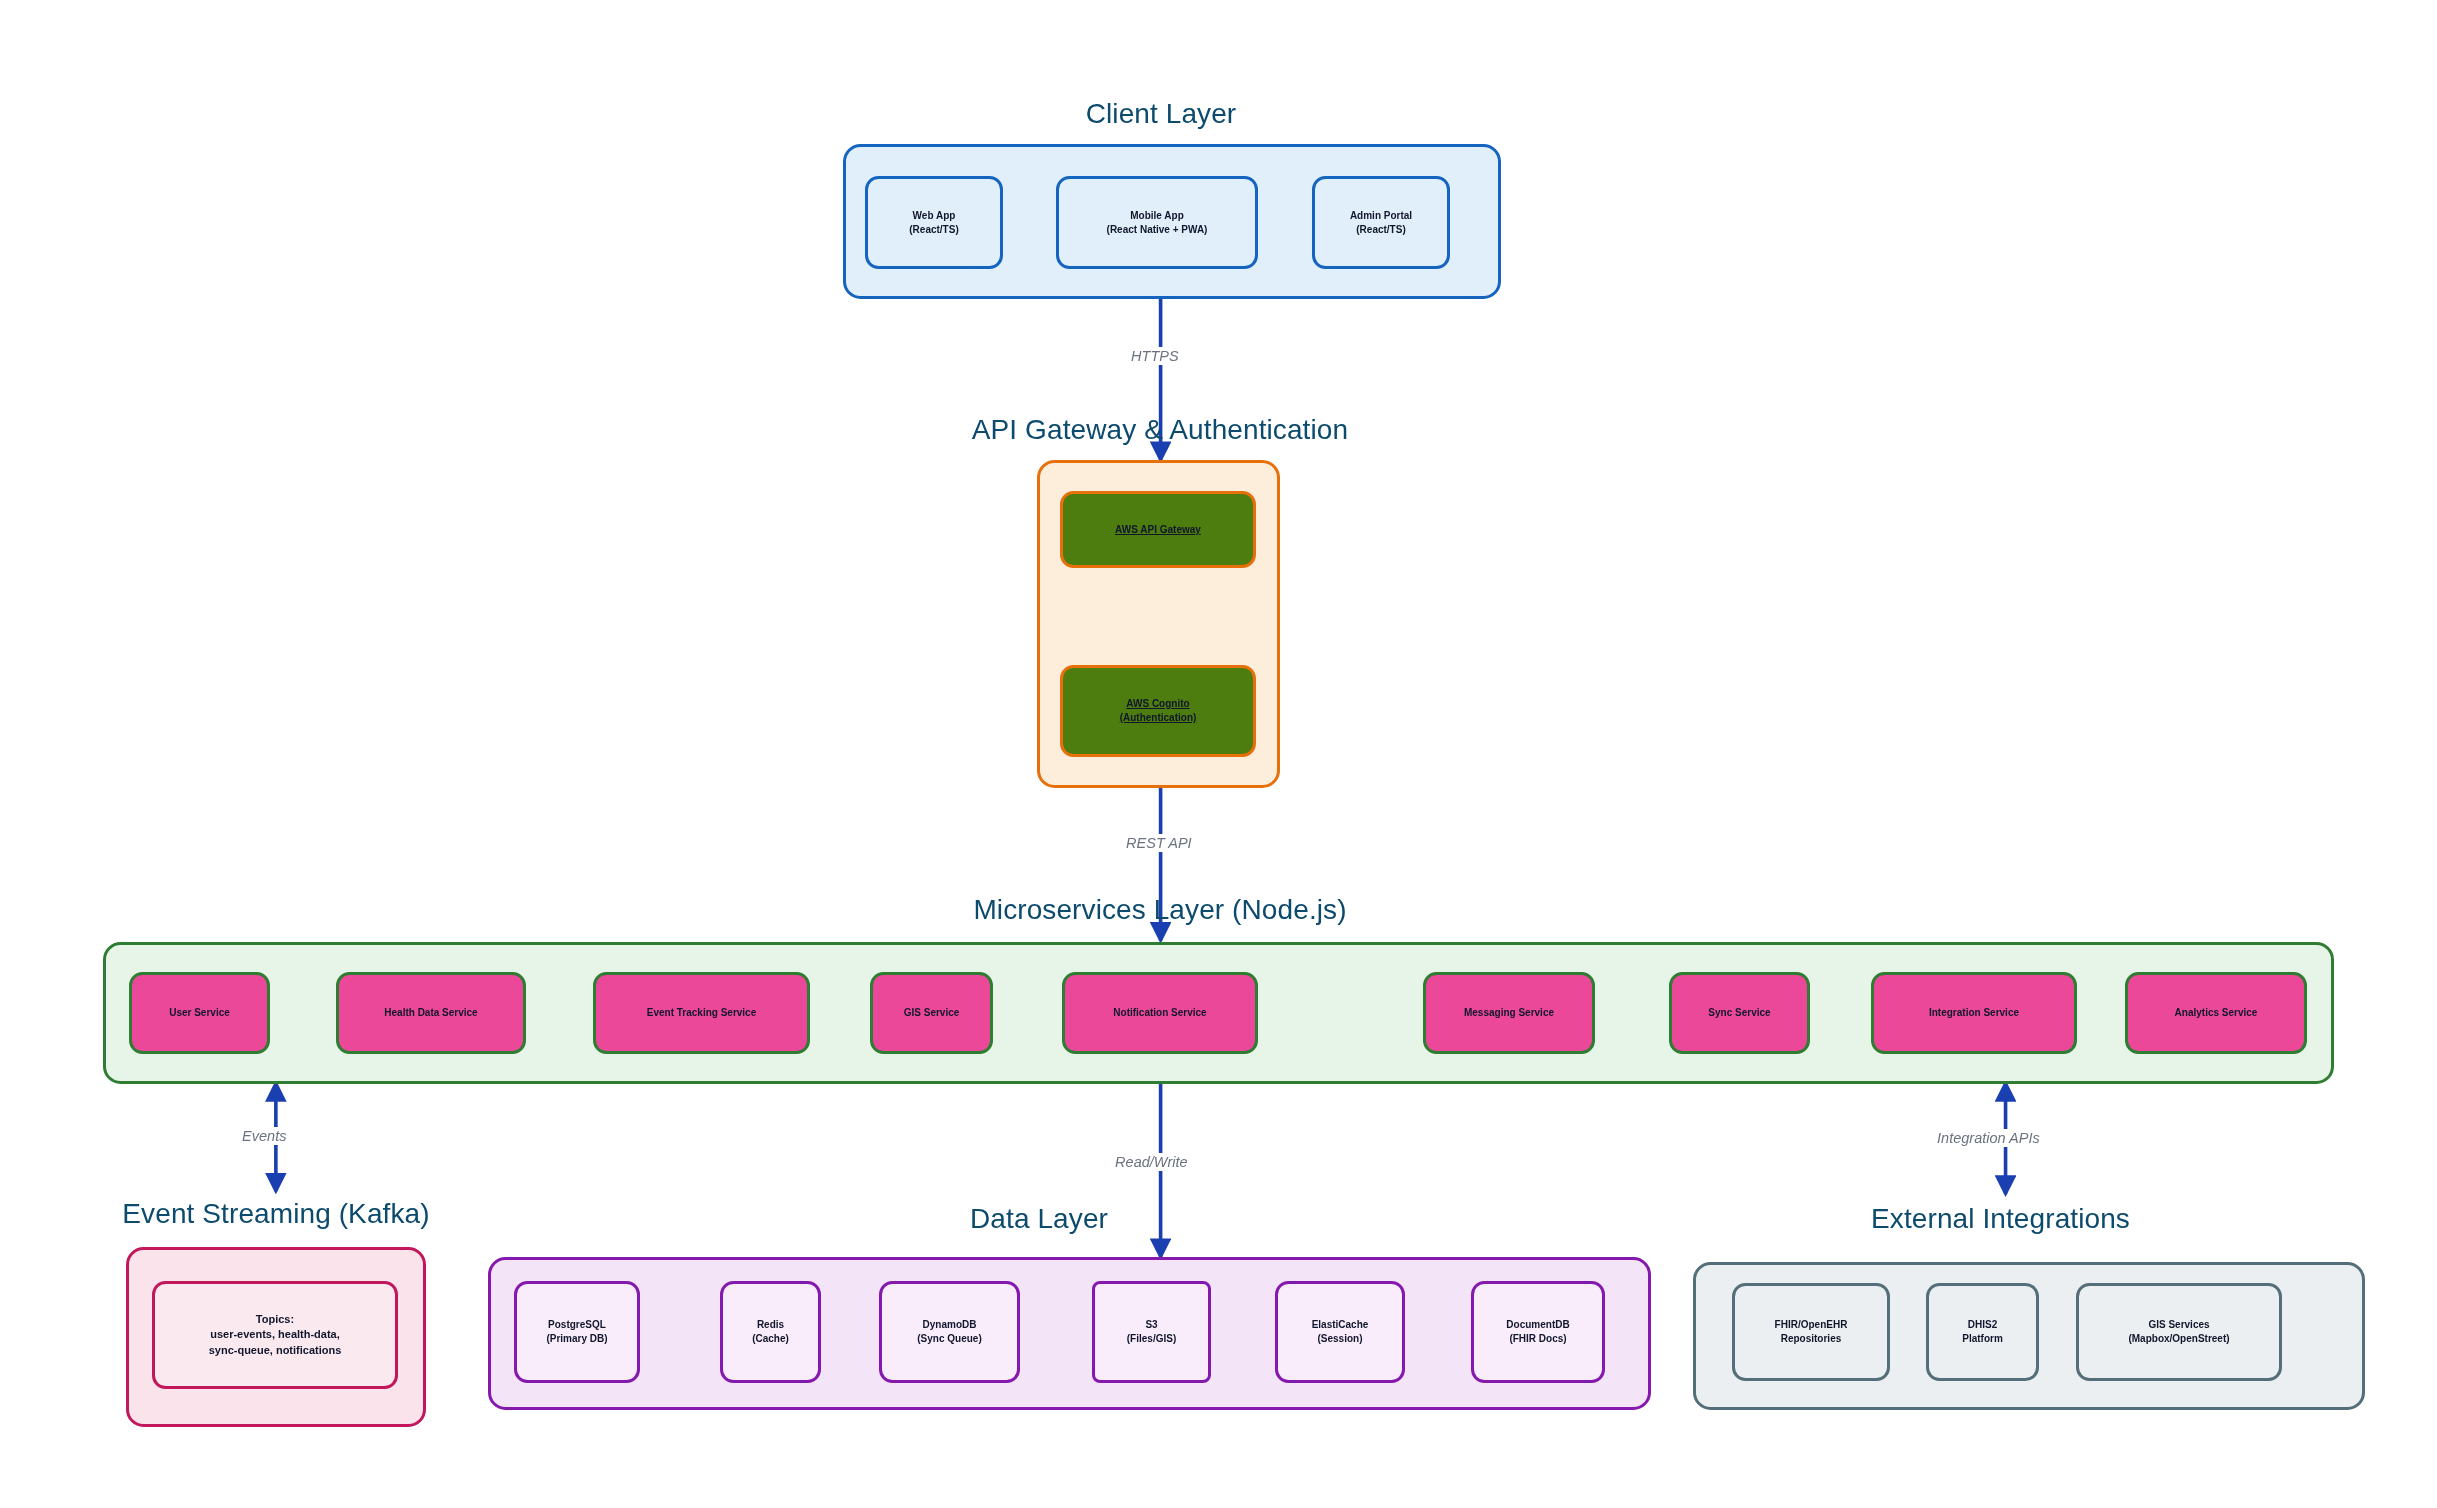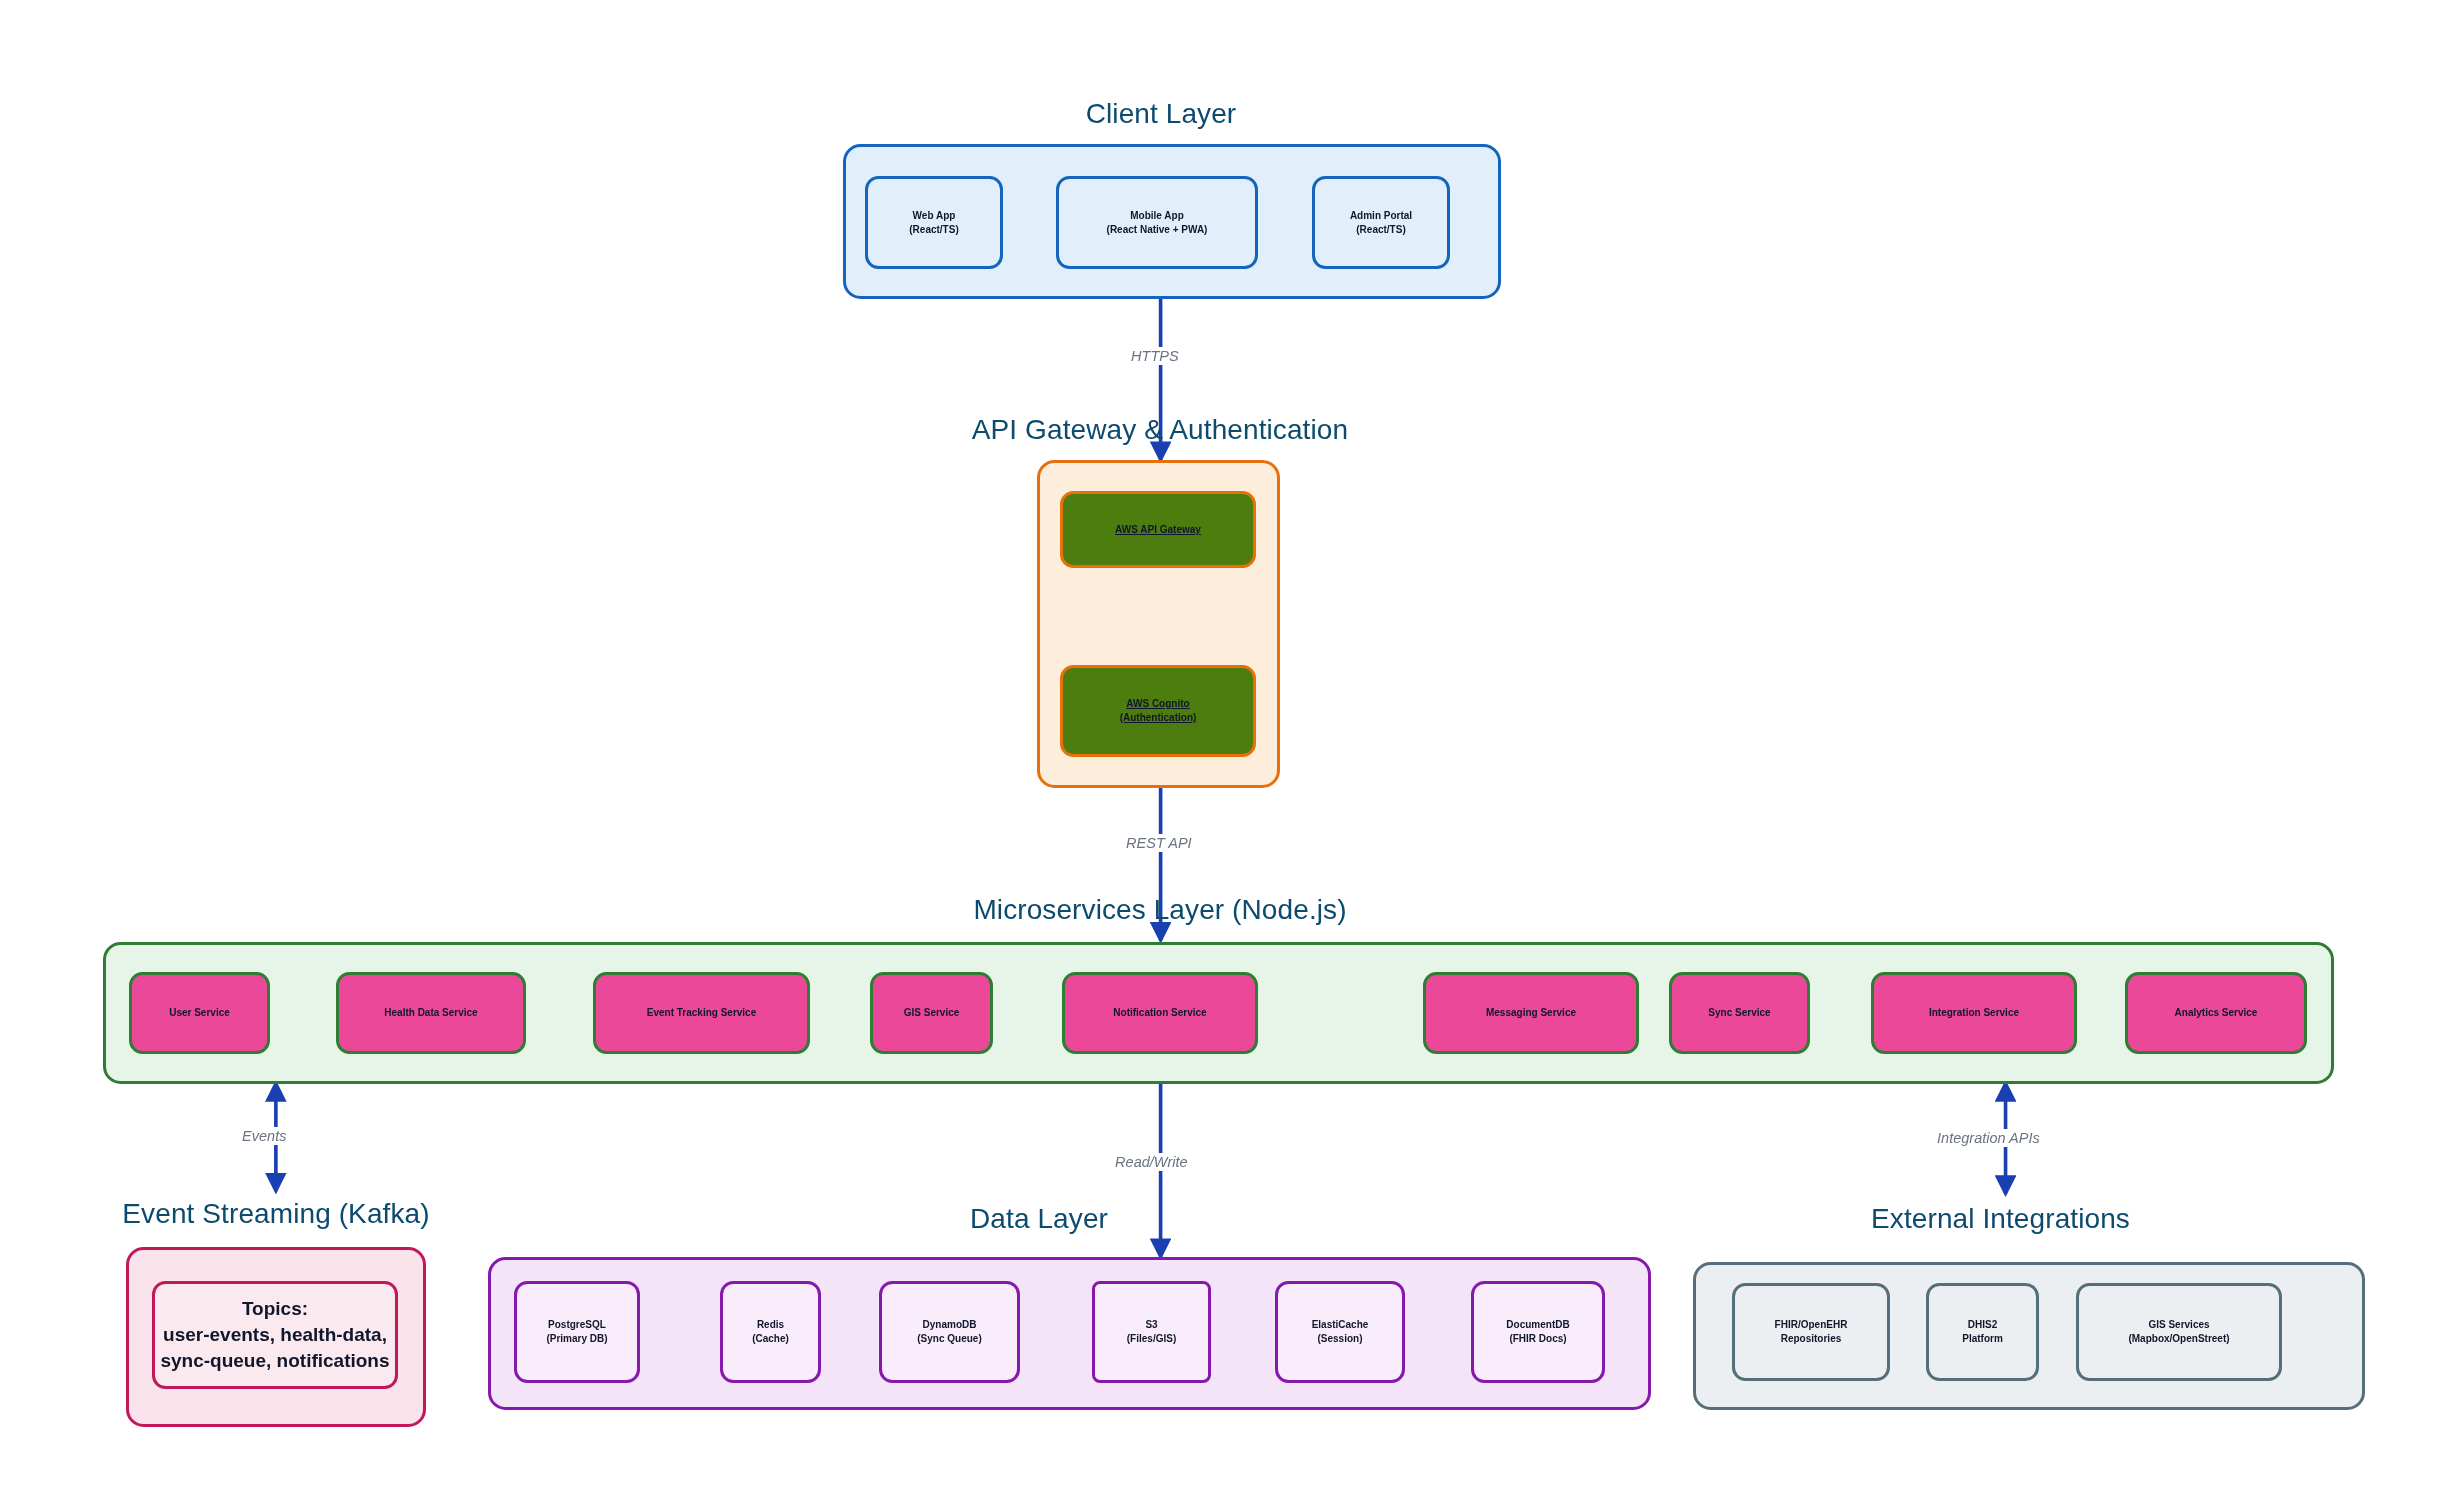--- a/index.html
+++ b/index.html
@@ -157,33 +157,33 @@
   <div class="node n-green" style="left:129px; top:972px; width:141px; height:82px;">User Service</div>
 
   <div class="node n-green" style="left:336px; top:972px; width:190px; height:82px;">Health Data Service</div>
 
   <div class="node n-green" style="left:593px; top:972px; width:217px; height:82px;">Event Tracking Service</div>
 
   <div class="node n-green" style="left:870px; top:972px; width:123px; height:82px;">GIS Service</div>
 
   <div class="node n-green" style="left:1062px; top:972px; width:196px; height:82px;">Notification Service</div>
 
-  <div class="node n-green" style="left:1423px; top:972px; width:216px; height:82px;">Messaging Service</div>
+  <div class="node n-green" style="left:1423px; top:972px; width:172px; height:82px;">Messaging Service</div>
 
   <div class="node n-green" style="left:1669px; top:972px; width:141px; height:82px;">Sync Service</div>
 
   <div class="node n-green" style="left:1871px; top:972px; width:206px; height:82px;">Integration Service</div>
 
   <div class="node n-green" style="left:2125px; top:972px; width:182px; height:82px;">Analytics Service</div>
 
   <div class="group-title" style="left:95px; top:1198px; width:362px;">Event Streaming (Kafka)</div>
 
   <div class="container-box c-pink" style="left:126px; top:1247px; width:300px; height:180px;"></div>
 
-  <div class="node n-pink" style="left:152px; top:1281px; width:246px; height:108px; font-size:19px;">Topics:
+  <div class="node n-pink" style="left:152px; top:1281px; width:246px; height:108px; font-size:11px;">Topics:
 user-events, health-data,
 sync-queue, notifications</div>
 
   <div class="group-title" style="left:884px; top:1203px; width:310px;">Data Layer</div>
 
   <div class="container-box c-purple" style="left:488px; top:1257px; width:1163px; height:153px;"></div>
 
   <div class="node n-purple" style="left:514px; top:1281px; width:126px; height:102px;">PostgreSQL
 (Primary DB)</div>
 

